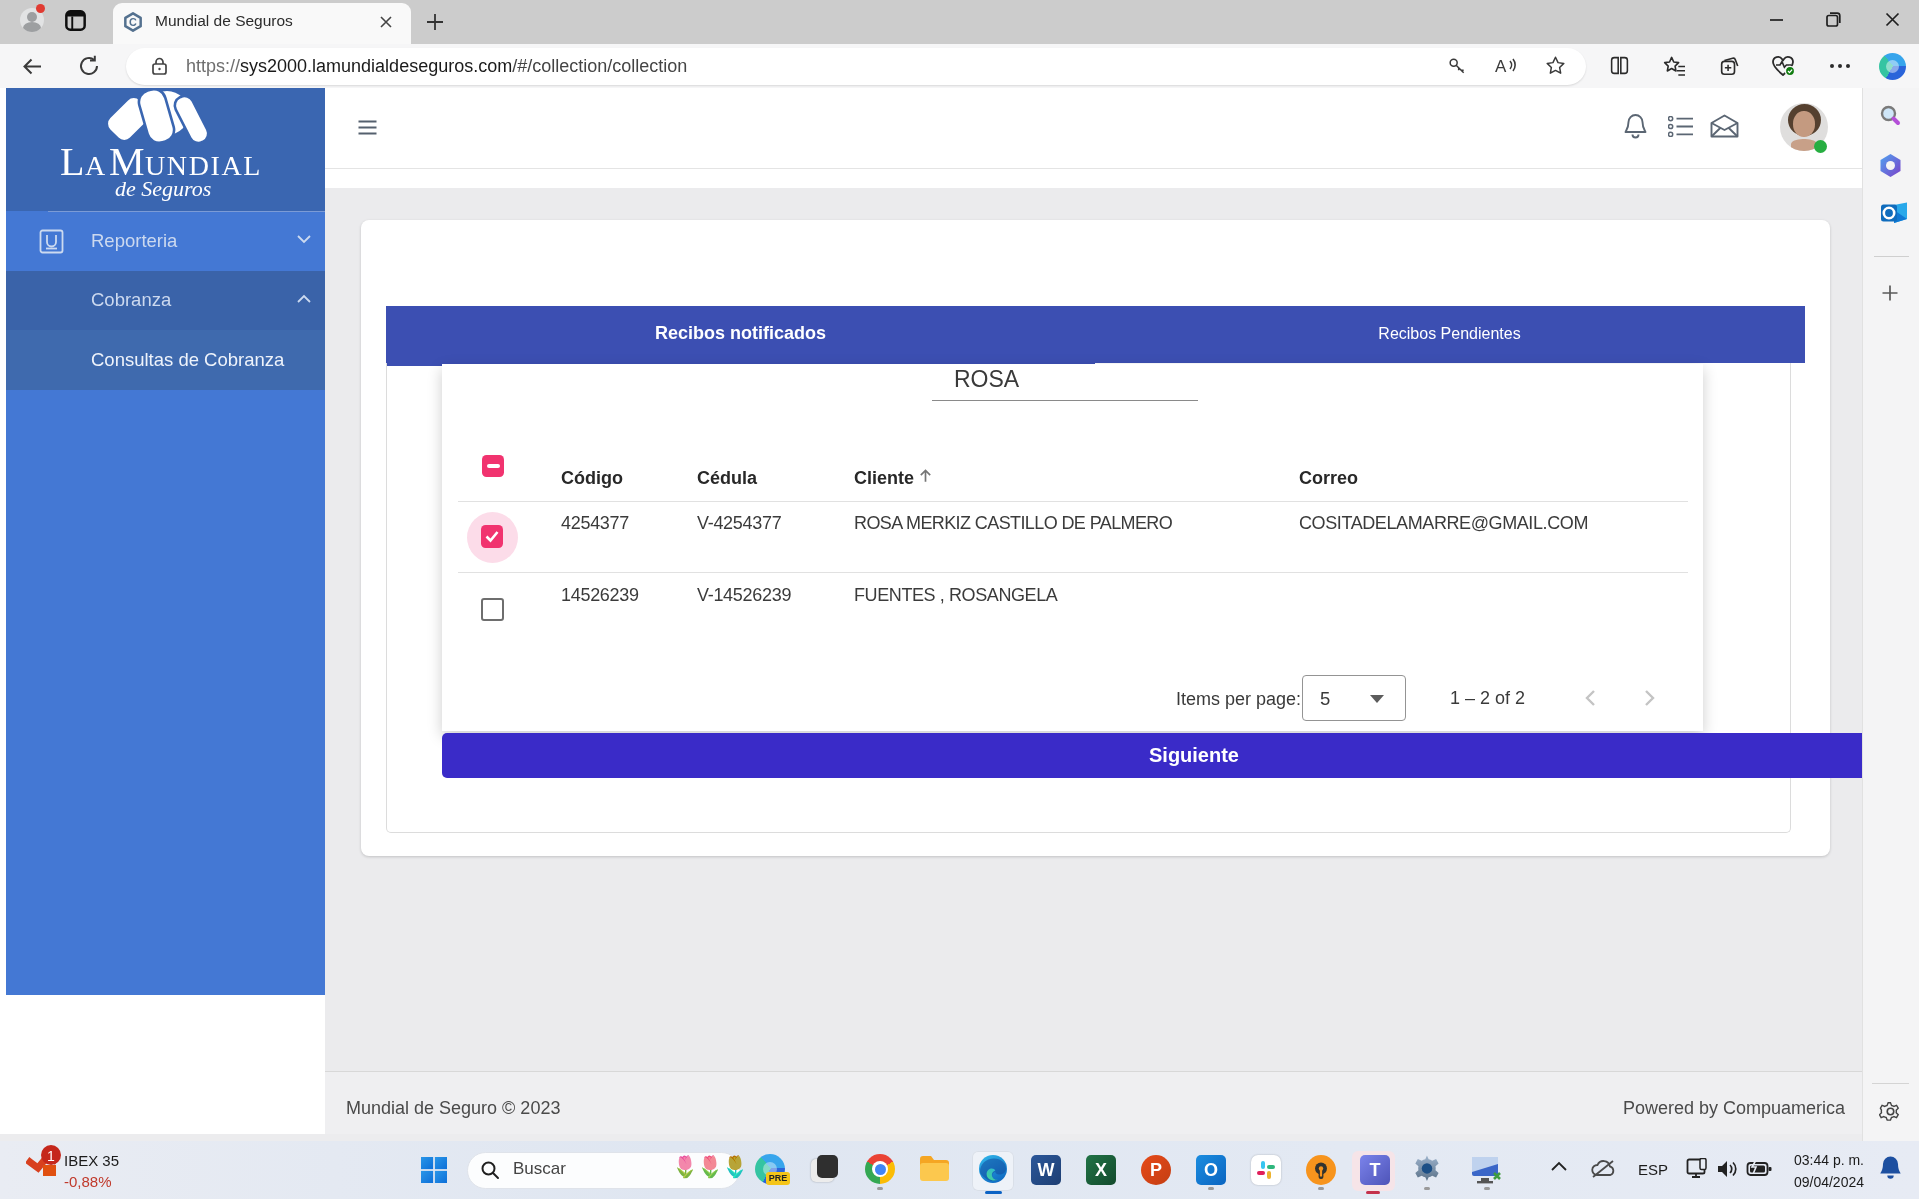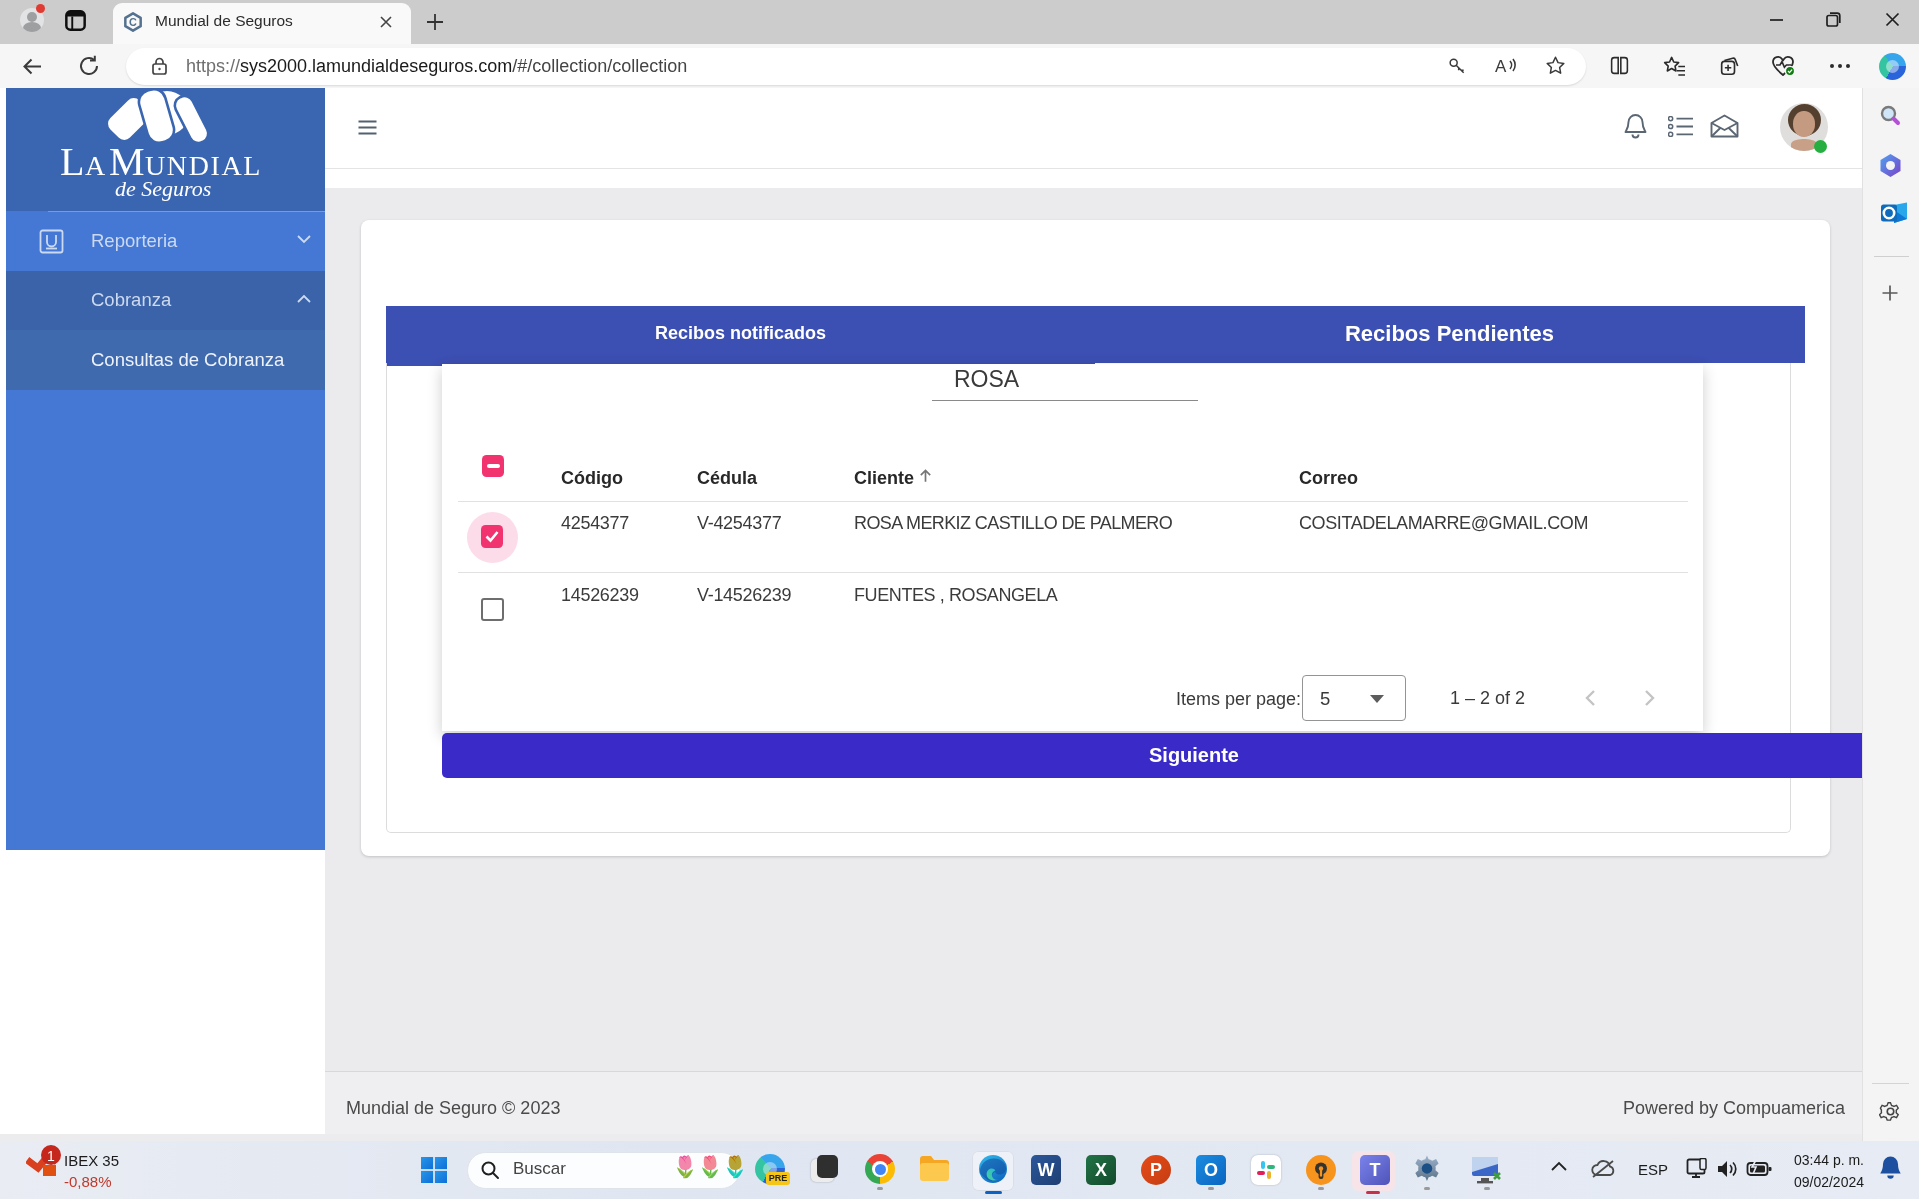--- a/index.html
+++ b/index.html
@@ -114,21 +114,21 @@
       <circle cx="19" cy="3" r="2" fill="#2b2b2b"></circle>
   </svg>
 
   <svg class="abs" style="left:1878px;top:49px;" width="0" height="0"></svg>
   <div class="abs" style="left:1879px;top:9px;width:27px;height:27px;border-radius:50%;background:conic-gradient(from -40deg at 52% 48%, #37a5ec 0 130deg, #2a64da 130deg 250deg, #35c4a2 250deg 360deg);"></div>
   <div class="abs" style="left:1886px;top:16px;width:13px;height:13px;border-radius:50%;background:rgba(255,255,255,0.45);"></div>
 </div>
 
 <div class="abs" style="left:0;top:88px;width:1919px;height:1053px;background:#ffffff;overflow:hidden;">
 
-  <div class="abs" style="left:6px;top:0;width:319px;height:762px;background:#4478d4;">
+  <div class="abs" style="left:6px;top:0;width:319px;height:907px;background:#4478d4;">
 
     <div class="abs" style="left:0;top:0;width:319px;height:123px;background:#3a66b1;"></div>
     <svg class="abs" style="left:0;top:0;" width="319" height="123" viewBox="0 0 319 123">
       <g>
         <circle cx="161" cy="25" r="22" fill="#ffffff"></circle>
         <g transform="translate(185.5,31.5) rotate(-27)">
           <rect x="-9.5" y="-25" width="19" height="50" rx="9" fill="#ffffff" stroke="#3a66b1" stroke-width="2.6"></rect>
         </g>
         <g transform="translate(123,31) rotate(45)">
           <rect x="-13.8" y="-20.5" width="27.6" height="41" rx="8" fill="#ffffff"></rect>
@@ -192,21 +192,21 @@
   </div>
   <div class="abs" style="left:1814px;top:52px;width:13px;height:13px;border-radius:50%;background:#27ae41;"></div>
 
   <div class="abs" style="left:325px;top:100px;width:1537px;height:883px;background:#ebebed;"></div>
 
   <div class="abs" style="left:361px;top:132px;width:1469px;height:636px;background:#ffffff;border-radius:8px;box-shadow:0 1px 3px rgba(0,0,0,0.18);"></div>
 
   <div class="abs" style="left:386px;top:218px;width:1419px;height:57px;background:#3c4fb2;"></div>
   <div class="abs" style="left:386px;top:275px;width:709px;height:3px;background:#3c4fb2;"></div>
   <div class="abs" style="left:386px;top:218px;width:709px;height:57px;line-height:55px;text-align:center;font-size:18px;font-weight:bold;color:#ffffff;">Recibos notificados</div>
-  <div class="abs" style="left:1095px;top:218px;width:709px;height:57px;line-height:55px;text-align:center;font-size:22px;font-weight:bold;color:#ffffff;">Recibos Pendientes</div>
+  <div class="abs" style="left:1095px;top:218px;width:709px;height:57px;line-height:55px;text-align:center;font-size:16px;font-weight:normal;color:#ffffff;">Recibos Pendientes</div>
 
   <div class="abs" style="left:386px;top:275px;width:1405px;height:470px;border:1px solid #dcdcdc;border-top:none;border-radius:0 0 5px 5px;"></div>
 
   <div class="abs" style="left:442px;top:276px;width:1261px;height:367px;background:#ffffff;box-shadow:0 5px 14px rgba(0,0,0,0.2);"></div>
 
   <div class="abs" style="left:954px;top:278px;font-size:23px;color:#3a3a3a;">ROSA</div>
   <div class="abs" style="left:932px;top:312px;width:266px;height:1px;background:#8a8a8a;"></div>
 
   <div class="abs" style="left:482px;top:367px;width:22px;height:22px;border-radius:4.5px;background:#f1336f;"></div>
   <div class="abs" style="left:487px;top:376px;width:13px;height:4px;border-radius:2px;background:#ffffff;"></div>
@@ -429,18 +429,18 @@
     <path d="M2 8 h4 l5 -5 v16 l-5 -5 H2 Z" fill="#222"></path>
     <path d="M14 7 a5.5 5.5 0 0 1 0 8 M17 4.5 a9 9 0 0 1 0 13" fill="none" stroke="#222" stroke-width="1.7"></path>
   </svg>
   <svg class="abs" style="left:1746px;top:18px;" width="26" height="20" viewBox="0 0 26 20">
     <rect x="1.5" y="4" width="20" height="12" rx="3" fill="none" stroke="#222" stroke-width="1.8"></rect>
     <rect x="22.5" y="8" width="3" height="4" rx="1" fill="#222"></rect>
     <rect x="4" y="6.5" width="15" height="7" rx="1.5" fill="#222"></rect>
     <path d="M10 1 L6 8 h4 l-2.5 6" fill="none" stroke="#e8edf5" stroke-width="1.6"></path>
   </svg>
   <div class="abs" style="left:1784px;top:11px;width:80px;text-align:right;font-size:14px;color:#1b1b1b;white-space:nowrap;">03:44 p. m.</div>
-  <div class="abs" style="left:1780px;top:33px;width:84px;text-align:right;font-size:14px;color:#1b1b1b;">09/02/2024</div>
+  <div class="abs" style="left:1780px;top:33px;width:84px;text-align:right;font-size:14px;color:#1b1b1b;">09/04/2024</div>
   <svg class="abs" style="left:1879px;top:14px;" width="23" height="26" viewBox="0 0 23 26">
     <path d="M11.5 1.5 a7.5 7.5 0 0 0 -7.5 7.5 c0 6 -2.2 8 -2.7 9.5 h20.4 c-0.5 -1.5 -2.7 -3.5 -2.7 -9.5 a7.5 7.5 0 0 0 -7.5 -7.5 Z" fill="#1d4fa0"></path>
     <path d="M8.3 20.5 a3.2 3.2 0 0 0 6.4 0 Z" fill="#1d4fa0"></path>
   </svg>
 </div>
 
 </body></html>

